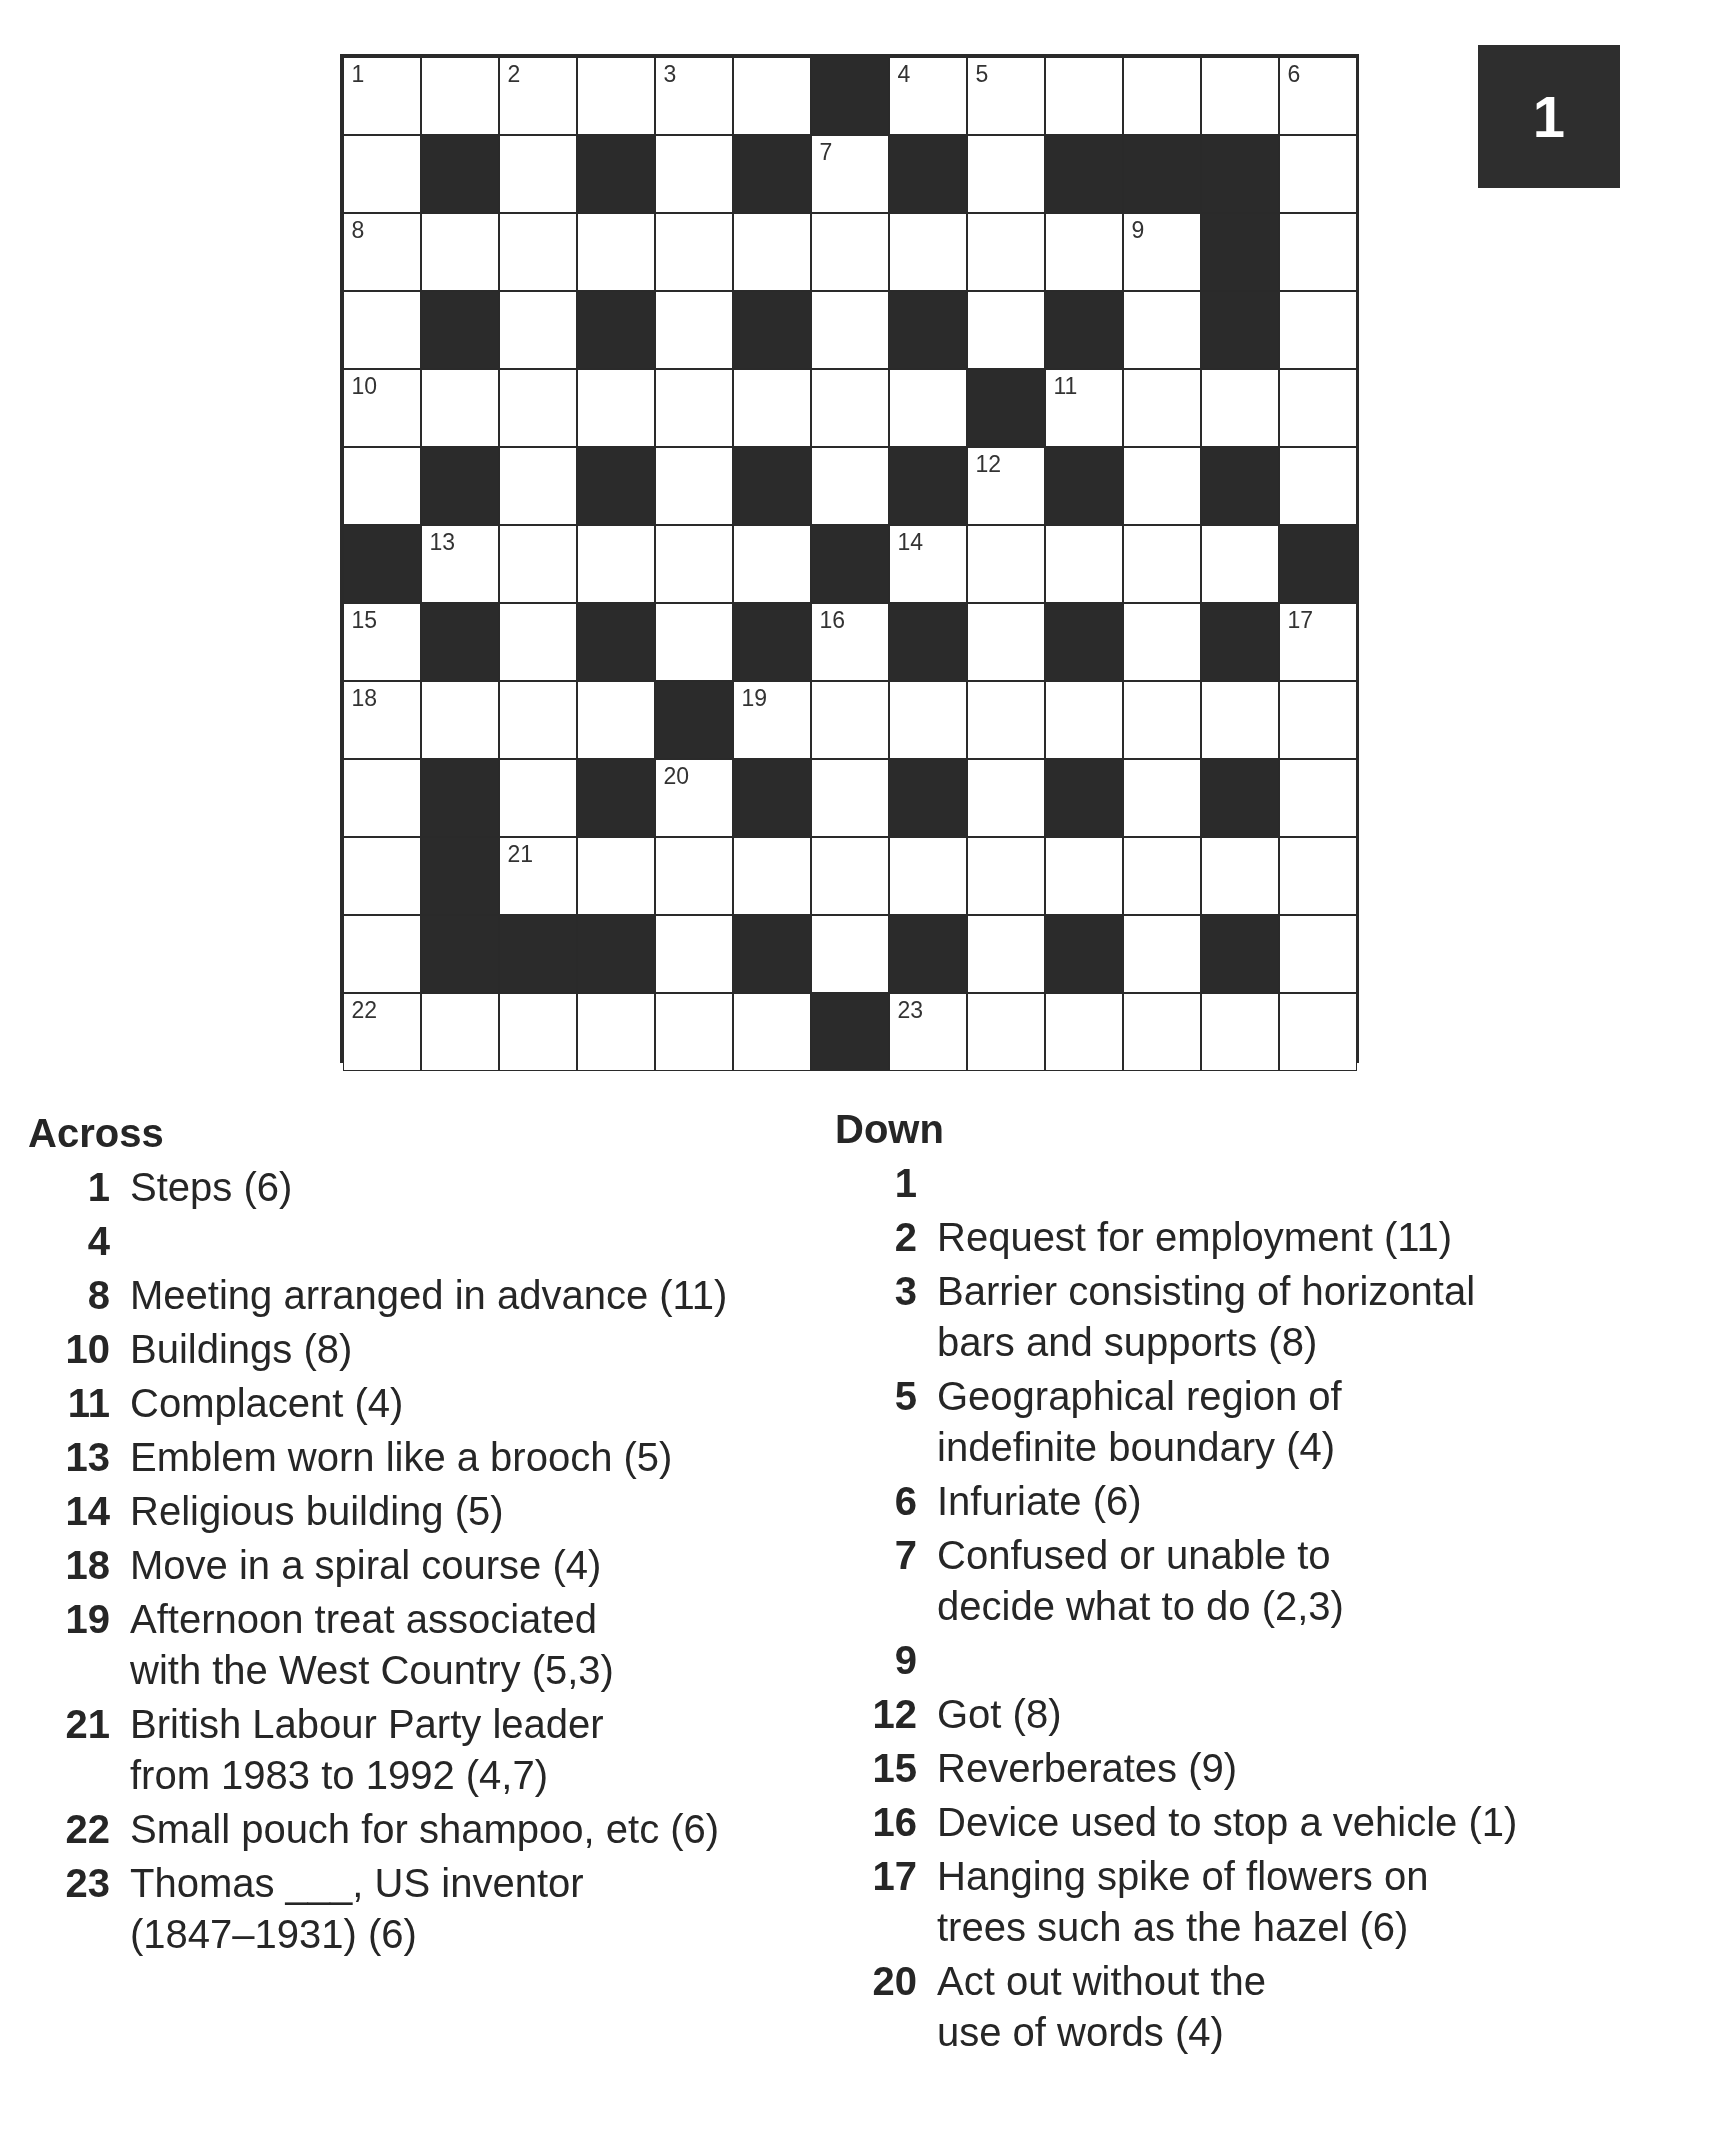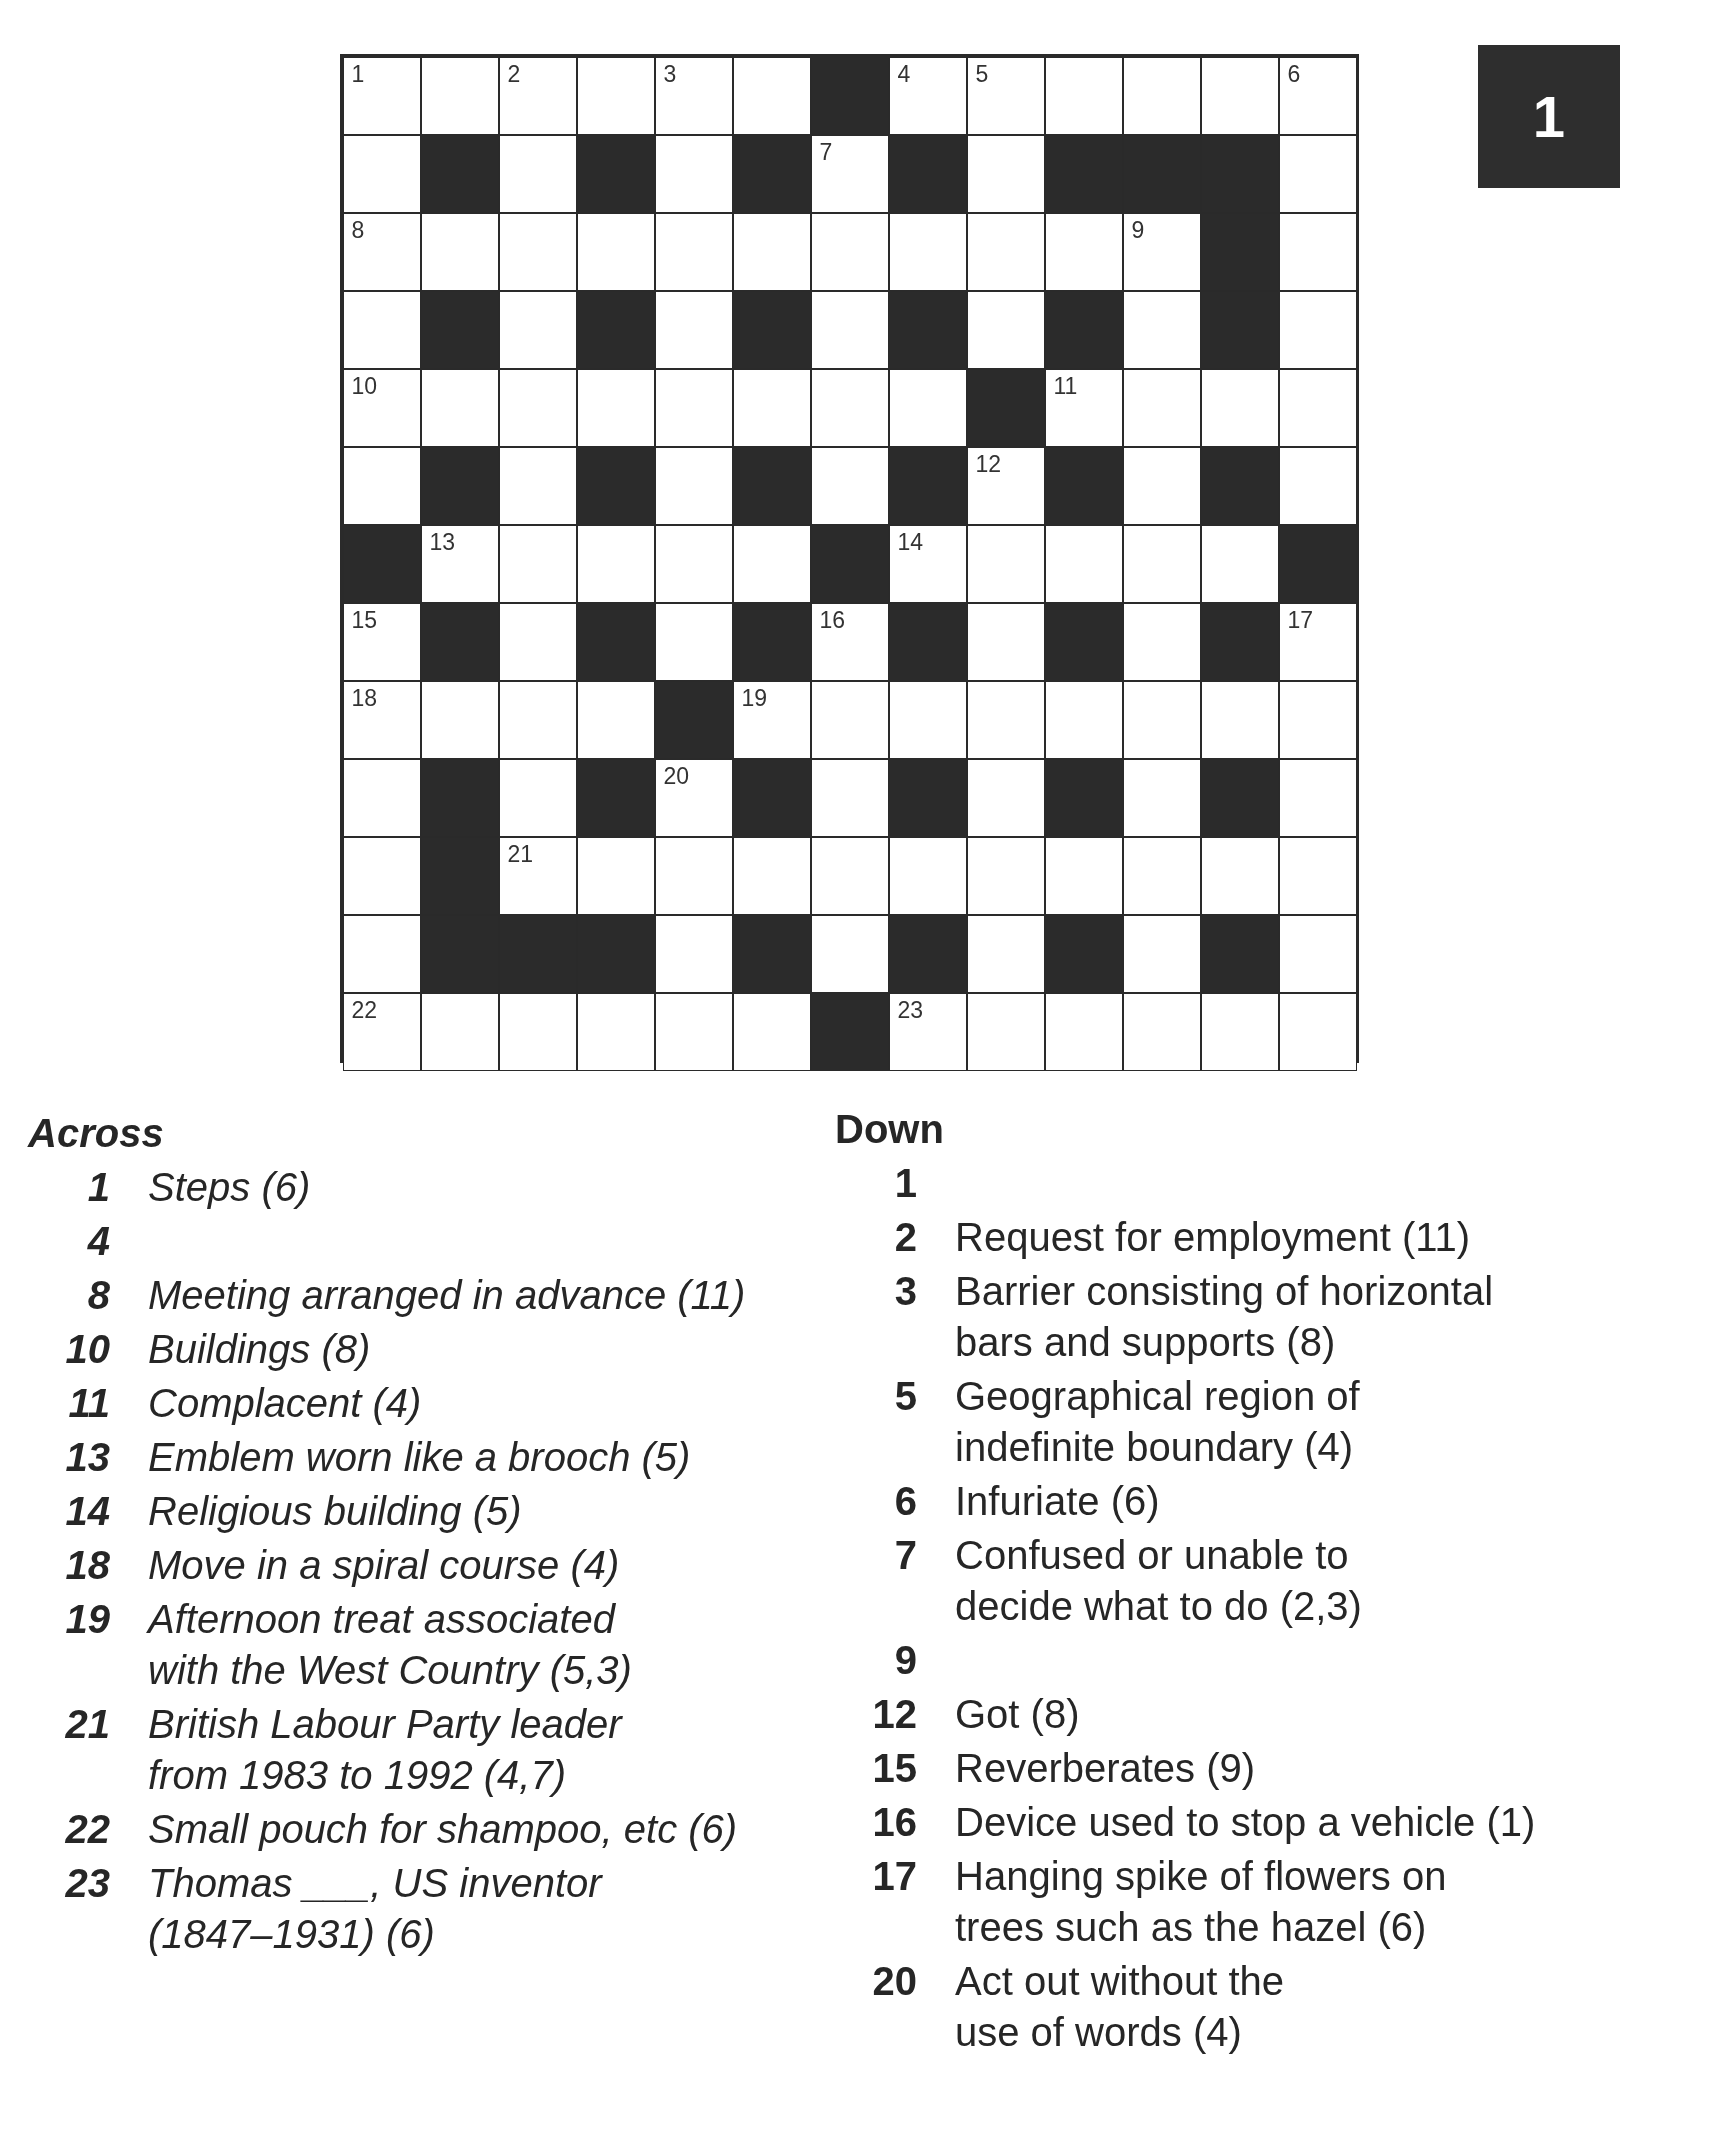--- a/index.html
+++ b/index.html
@@ -9,26 +9,26 @@
           display: grid; grid-template-columns: repeat(13, 78px); grid-template-rows: repeat(13, 78px);
           border: 3.7px solid #2a2a2a; box-sizing: border-box; background: #2a2a2a; gap: 0; }
   .cell { box-sizing: border-box; border: 1.9px solid #2a2a2a; position: relative; }
   .cell.white { background: #ffffff; cursor: text; }
   .cell.black { background: #2b2b2b; }
   .cell .num { position: absolute; left: 7.5px; top: 4.5px; font-size: 23px; color: #333; line-height: 1; }
   #puzzle-badge { position: absolute; left: 1478px; top: 45px; width: 142px; height: 143px;
                   background: #2e2e2e; color: #fff; display: flex; align-items: center; justify-content: center;
                   font-size: 58px; font-weight: bold; }
   .clue-col { position: absolute; top: 1107px; }
-  #across-col { left: 28px; width: 806px; font-style: italic; }
+  #across-col { left: 28px; width: 806px; }
   #down-col { left: 835px; width: 836px; top: 1103px; }
   .clue-heading { font-size: 40px; font-weight: bold; line-height: 52px; margin-bottom: 3px; color: #262626; }
   .clue { display: flex; font-size: 40px; line-height: 51px; }
   .clue .cnum { width: 82px; text-align: right; font-weight: bold; flex: none; padding-right: 20px; box-sizing: content-box; }
-  .clue .ctext { flex: 1; white-space: pre-line; margin-left: 18px; }
+  .clue .ctext { flex: 1; white-space: pre-line; }
   .clue { margin-bottom: 3px; }
 </style>
 </head>
 <body>
 
 <div id="grid">
     <div class="cell white">
       <span class="num">1</span>
     </div>
     <div class="cell white"></div>

